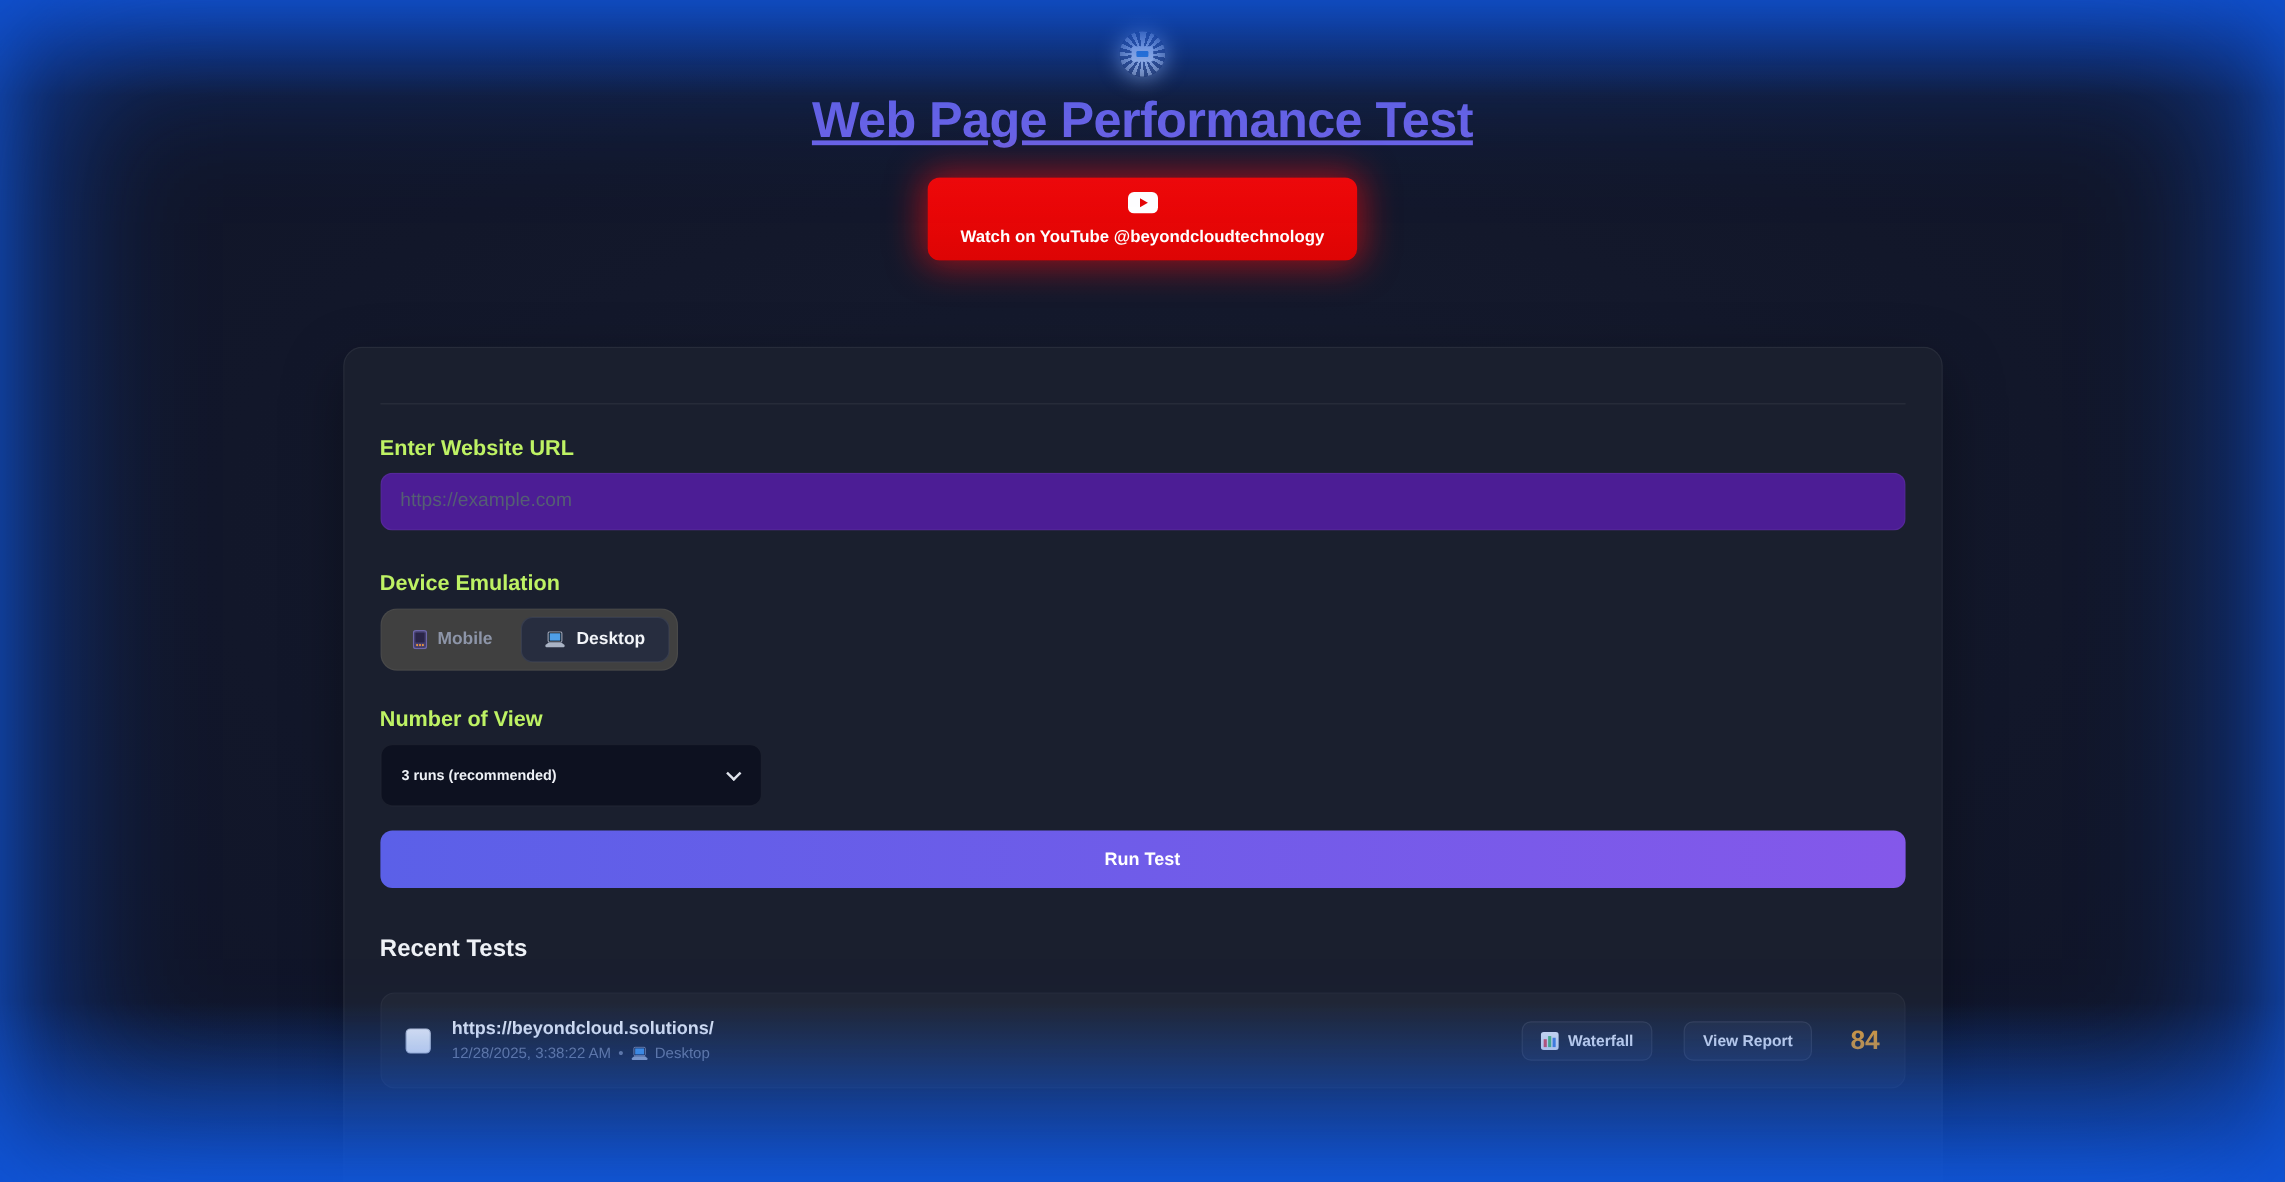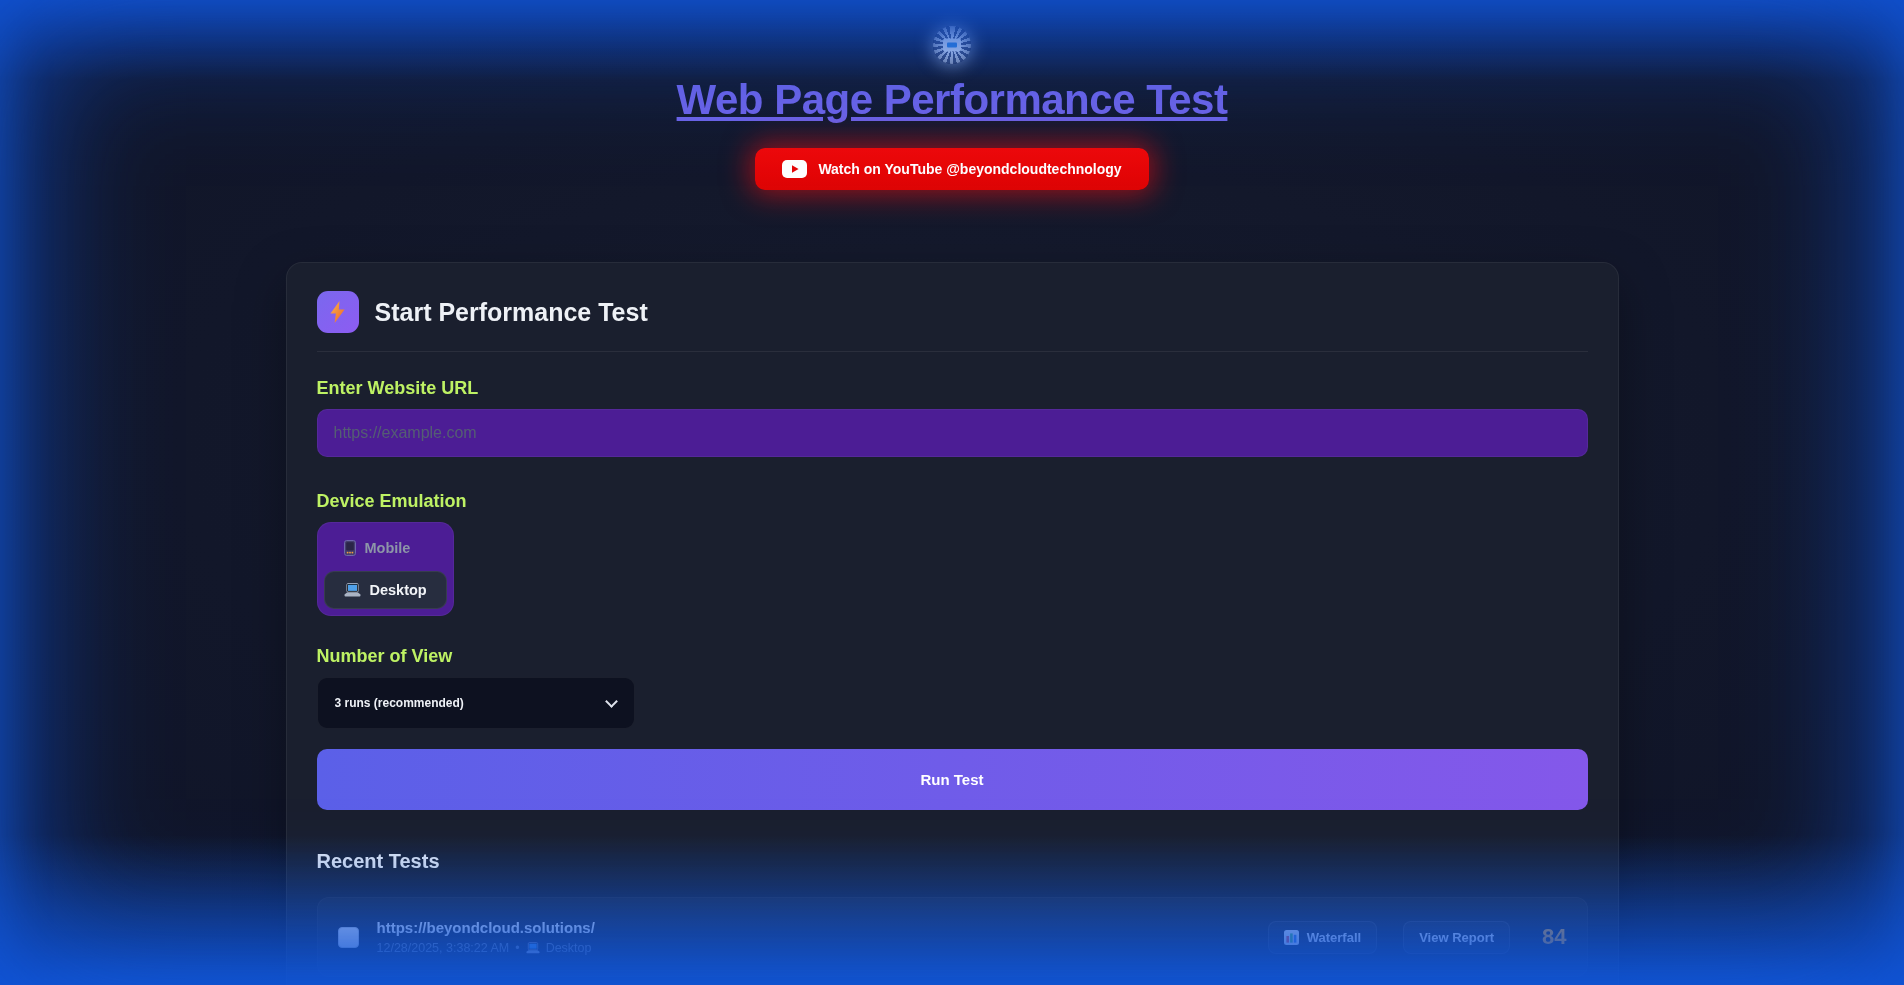--- a/index.html
+++ b/index.html
@@ -52,20 +52,21 @@
   .page-subtitle { text-align: center; margin-top: 10px; font-size: 16.5px; color: #c2c9d6; }
 
   .yt-wrap { text-align: center; margin-top: 24px; }
   .yt-button {
     display: inline-flex; align-items: center; gap: 11px;
     background: linear-gradient(#f20808, #dd0404);
     border: none; border-radius: 10px; cursor: pointer;
     padding: 12px 27px; color: #fff; font-weight: 700; font-size: 14px;
     font-family: "Liberation Sans", sans-serif;
     box-shadow: 0 0 28px 5px rgba(255, 12, 12, 0.55);
+    flex-direction: column;
   }
 
   
   .card {
     width: 1333px; margin: 72px auto 0; min-height: 760px;
     background: #1a1f2e;
     border: 1px solid rgba(255, 255, 255, 0.06);
     border-radius: 16px;
     padding: 28px 30px 40px;
     box-shadow: 0 18px 50px rgba(0, 0, 0, 0.35);
@@ -86,22 +87,22 @@
     border-radius: 10px; padding: 0 16px;
     color: #e8ebf2; font-size: 16px; font-family: "Liberation Sans", sans-serif;
     outline: none;
   }
   .url-input::placeholder { color: #545e73; }
 
   .field-label.gap-lg { margin-top: 34px; }
 
   .device-toggle {
     margin-top: 10px; display: inline-flex; gap: 4px;
-    background: #4c1d95; border: 1px solid rgba(255, 255, 255, 0.05);
-    border-radius: 14px; padding: 6px; flex-direction: column;
+    background: #404040; border: 1px solid rgba(255, 255, 255, 0.05);
+    border-radius: 14px; padding: 6px;
   }
   .device-btn {
     display: inline-flex; align-items: center; gap: 9px;
     background: transparent; border: 1px solid transparent; border-radius: 10px;
     padding: 10px 19px; cursor: pointer;
     color: #8d95a8; font-size: 14.5px; font-weight: 600;
     font-family: "Liberation Sans", sans-serif;
   }
   .device-btn.active {
     background: #272d3f; border-color: rgba(255, 255, 255, 0.08);
@@ -119,21 +120,21 @@
   }
   .select-chevron {
     position: absolute; right: 19px; top: 20px;
     width: 9px; height: 9px;
     border-right: 2px solid #dfe3ec; border-bottom: 2px solid #dfe3ec;
     transform: rotate(45deg); pointer-events: none;
   }
   .help-text { margin-top: 24px; font-size: 13px; color: #cfd5df; }
 
   .run-button {
-    margin-top: 20px; width: 100%; height: 61px;
+    margin-top: 20px; width: 100%; height: 48px;
     background: linear-gradient(to right, #5b60e8, #8458ea);
     border: none; border-radius: 10px; cursor: pointer;
     color: #fff; font-size: 15px; font-weight: 700;
     font-family: "Liberation Sans", sans-serif;
   }
 
   .recent-title { margin-top: 40px; font-size: 20px; font-weight: 800; color: #eef1f6; }
 
   .test-row {
     margin-top: 24px; height: 80px;
@@ -185,36 +186,20 @@
             <rect width="25" height="18" rx="5" fill="#ffffff"></rect>
             <path d="M10 5.3 L16.6 9 L10 12.7 Z" fill="#e60606"></path>
           </svg>
       </span>
       <span>Watch on YouTube @beyondcloudtechnology</span>
     </button>
   </div>
 
   <div class="card">
 
-    <div class="card-header">
-      <div class="bolt-badge">
-        <span style="display:inline-flex;">
-          <svg width="17" height="22" viewBox="0 0 17 22">
-            <defs>
-                <linearGradient id="boltg" x1="0" y1="0" x2="1" y2="1">
-              <stop offset="0" stop-color="#f9b44d"></stop>
-                  <stop offset="1" stop-color="#ec6228"></stop>
-            </linearGradient>
-              </defs>
-            <path d="M10.5 0 L1.5 12.6 h5.4 L5.6 22 L15.6 8.6 h-5.8 Z" fill="url(#boltg)"></path>
-          </svg>
-        </span>
-      </div>
-      <div class="card-title">Start Performance Test</div>
-    </div>
     <div class="card-divider"></div>
 
     <div class="field-label">Enter Website URL</div>
     <input class="url-input" type="text" value="" placeholder="https://example.com" style="">
 
     <div class="field-label gap-lg">Device Emulation</div>
     <div class="device-toggle">
       <button class="device-btn">
         <span style="display:inline-flex;">
           <svg width="12" height="16" viewBox="0 0 12 16">

